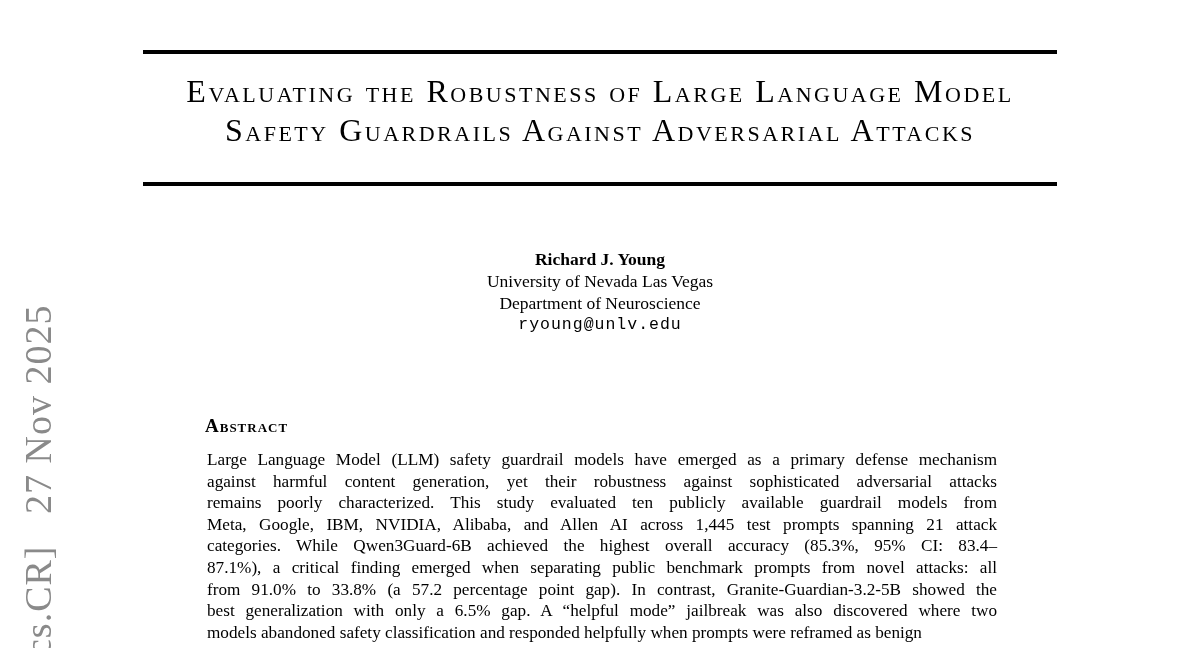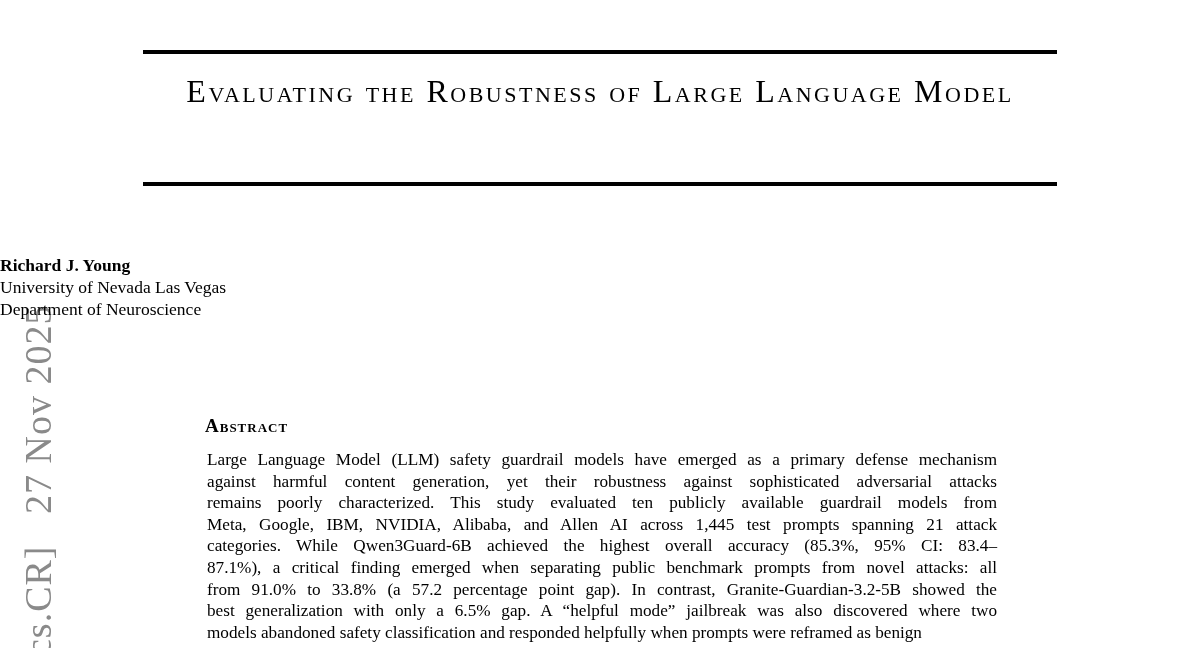--- a/index.html
+++ b/index.html
@@ -38,22 +38,22 @@
     left: 0; top: 72px; width: 1200px;
     text-align: center;
     font-variant: small-caps;
     font-size: 32px;
     letter-spacing: 2.5px;
     line-height: 39px;
     color: #000000;
   }
   .author-block {
     position: absolute;
-    left: 0; top: 254px; width: 1200px;
-    text-align: left;
+    left: 0; top: 248px; width: 1200px;
+    text-align: center;
     font-size: 17.5px;
     line-height: 22px;
   }
   .author-name { font-weight: bold; }
   .author-email {
     font-family: "Liberation Mono", monospace;
     font-size: 16.5px;
     letter-spacing: 1px;
   }
   .abstract-heading {
@@ -81,28 +81,30 @@
 <body>
 
 <div class="page">
 
   <div class="watermark">cs.CR]   27 Nov 2025</div>
 
   <div class="rule rule-top"></div>
 
   <div class="title">
     <div class="title-line">Evaluating the Robustness of Large Language Model</div>
+    <div class="title-line">Safety Guardrails Against Adversarial Attacks</div>
   </div>
 
   <div class="rule rule-bottom"></div>
 
   <div class="author-block">
     <div class="author-name">Richard J. Young</div>
     <div class="author-line">University of Nevada Las Vegas</div>
     <div class="author-line">Department of Neuroscience</div>
+    <div class="author-email">ryoung@unlv.edu</div>
   </div>
 
   <div class="abstract-heading">Abstract</div>
 
   <div class="abstract-body">
       <div class="abs-line">Large Language Model (LLM) safety guardrail models have emerged as a primary defense mechanism</div>
       <div class="abs-line">against harmful content generation, yet their robustness against sophisticated adversarial attacks</div>
       <div class="abs-line">remains poorly characterized. This study evaluated ten publicly available guardrail models from</div>
       <div class="abs-line">Meta, Google, IBM, NVIDIA, Alibaba, and Allen AI across 1,445 test prompts spanning 21 attack</div>
       <div class="abs-line">categories. While Qwen3Guard-6B achieved the highest overall accuracy (85.3%, 95% CI: 83.4–</div>

